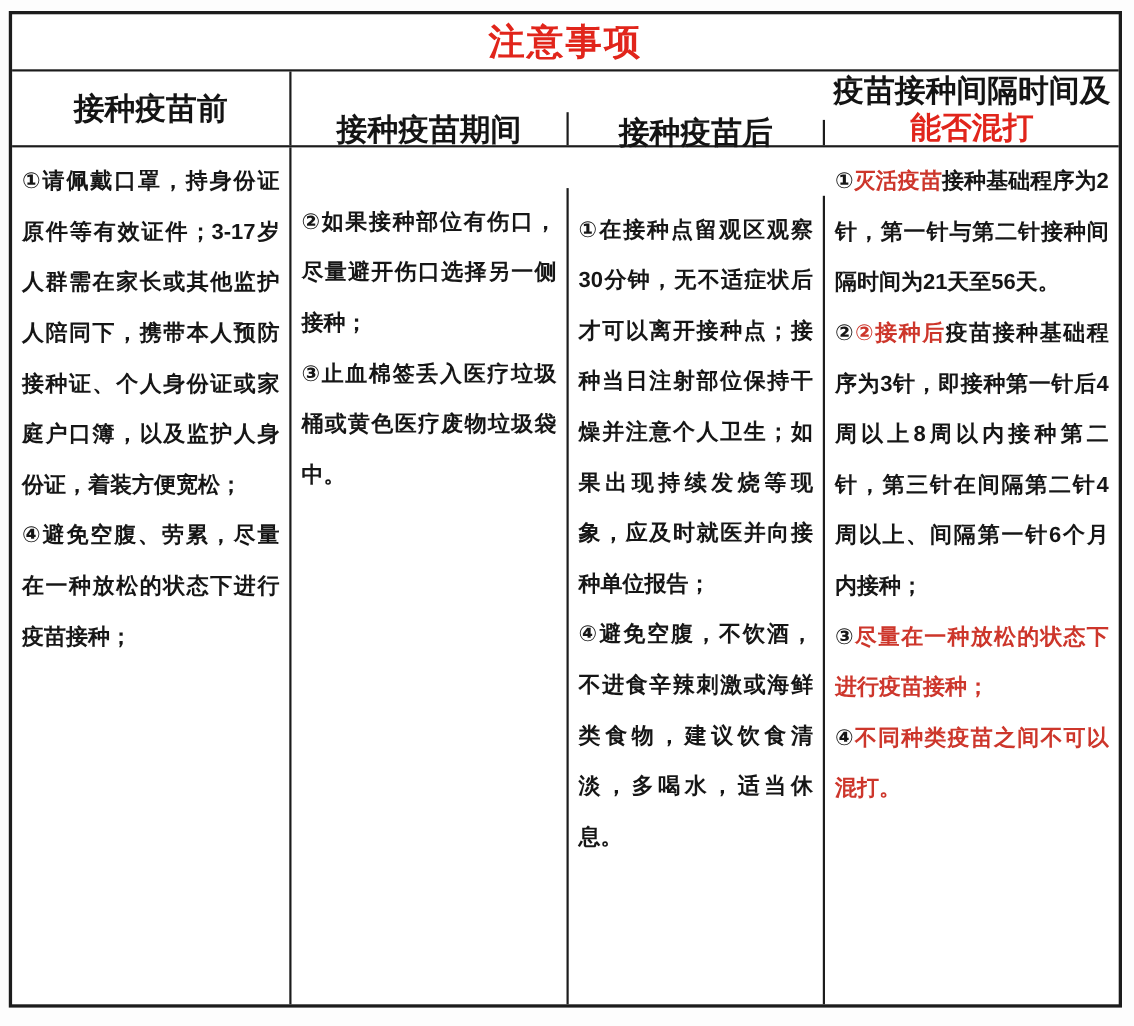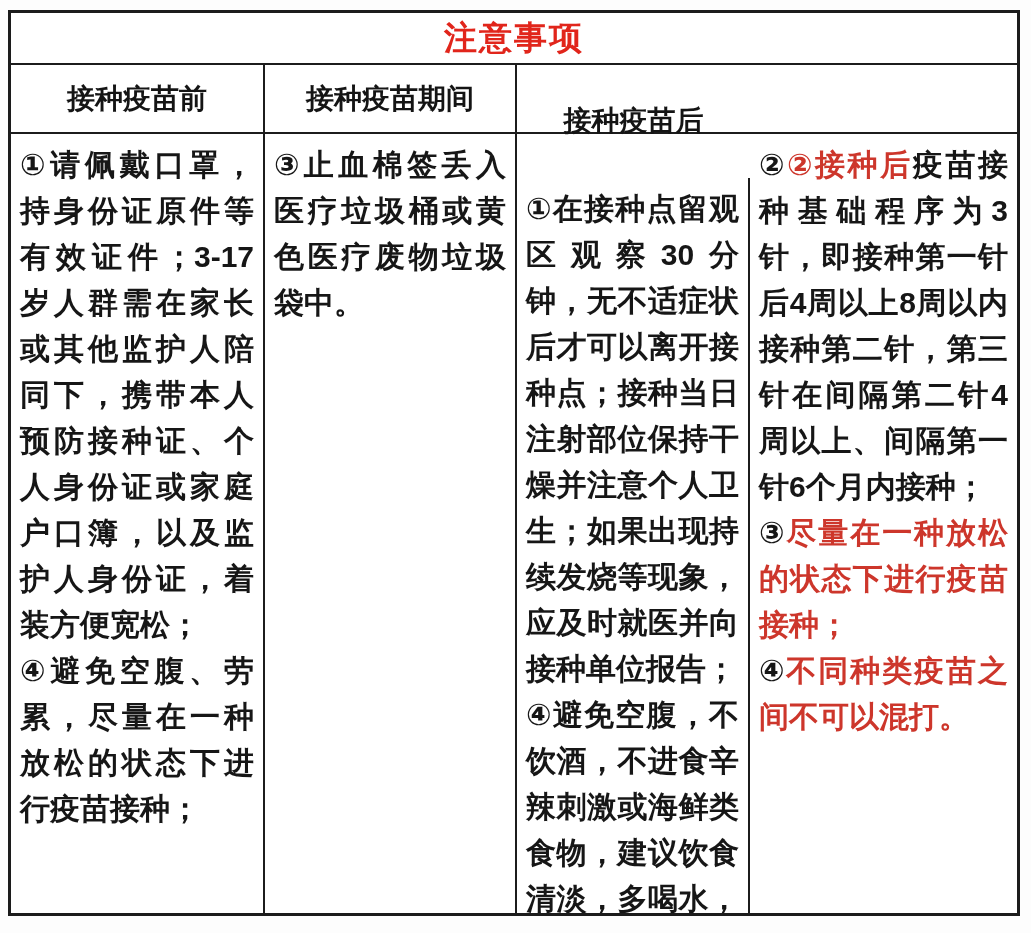--- a/index.html
+++ b/index.html
@@ -49,37 +49,37 @@
     flex: 1 1 auto;
     display: flex;
     min-height: 0;
   }
   .cell {
     box-sizing: border-box;
     border-right: 2px solid #1c1c1c;
   }
   .cell:last-child { border-right: none; }
   .c0 { flex: 0 0 254px; }
-  .c1 { flex: 0 0 252px; }
+  .c1 { flex: 0 0 252px; margin-top: 37px; }
   .c2 { flex: 0 0 233px; margin-top: 44px; }
   .c3 { flex: 1 1 auto; }
   .header-cell {
     display: flex;
     align-items: center;
     justify-content: center;
     text-align: center;
     font-size: 28px;
     font-weight: bold;
     color: #141414;
     line-height: 33px;
     padding: 0 2px;
   }
   .body-cell {
     padding: 8px 9px 0 9px;
-    font-size: 30px;
+    font-size: 20px;
     font-weight: 600;
     color: #161616;
     overflow: hidden;
   }
   .body-cell p {
     margin: 0;
     text-align: justify;
     line-height: 46px;
   }
   .red { color: #cd362b; }
@@ -96,35 +96,40 @@
     <div class="header-row">
       <div class="cell header-cell c0">
           <div><span>接种疫苗前</span></div>
         </div>
       <div class="cell header-cell c1">
           <div><span>接种疫苗期间</span></div>
         </div>
       <div class="cell header-cell c2">
           <div><span>接种疫苗后</span></div>
         </div>
+      <div class="cell header-cell c3">
+          <div><span>疫苗接种间隔时间及</span><br><span class="hdr-red">能否混打</span></div>
+        </div>
     </div>
 
     <div class="body-row">
       <div class="cell body-cell c0">
           <p><span>①请佩戴口罩，持身份证原件等有效证件；3-17岁人群需在家长或其他监护人陪同下，携带本人预防接种证、个人身份证或家庭户口簿，以及监护人身份证，着装方便宽松；</span></p>
           <p><span>④避免空腹、劳累，尽量在一种放松的状态下进行疫苗接种；</span></p>
         </div>
       <div class="cell body-cell c1">
+          <p><span>②如果接种部位有伤口，尽量避开伤口选择另一侧接种；</span></p>
           <p><span>③止血棉签丢入医疗垃圾桶或黄色医疗废物垃圾袋中。</span></p>
         </div>
       <div class="cell body-cell c2">
           <p><span>①在接种点留观区观察30分钟，无不适症状后才可以离开接种点；接种当日注射部位保持干燥并注意个人卫生；如果出现持续发烧等现象，应及时就医并向接种单位报告；</span></p>
           <p><span>④避免空腹，不饮酒，不进食辛辣刺激或海鲜类食物，建议饮食清淡，多喝水，适当休息。</span></p>
         </div>
       <div class="cell body-cell c3">
+          <p><span>①</span><span class="red">灭活疫苗</span><span>接种基础程序为2针，第一针与第二针接种间隔时间为21天至56天。</span></p>
           <p><span>②</span><span class="red">②接种后</span><span>疫苗接种基础程序为3针，即接种第一针后4周以上8周以内接种第二针，第三针在间隔第二针4周以上、间隔第一针6个月内接种；</span></p>
           <p><span>③</span><span class="red">尽量在一种放松的状态下进行疫苗接种；</span></p>
           <p><span>④</span><span class="red">不同种类疫苗之间不可以混打。</span></p>
         </div>
     </div>
 
   </div>
 </div>
 
 </body></html>

